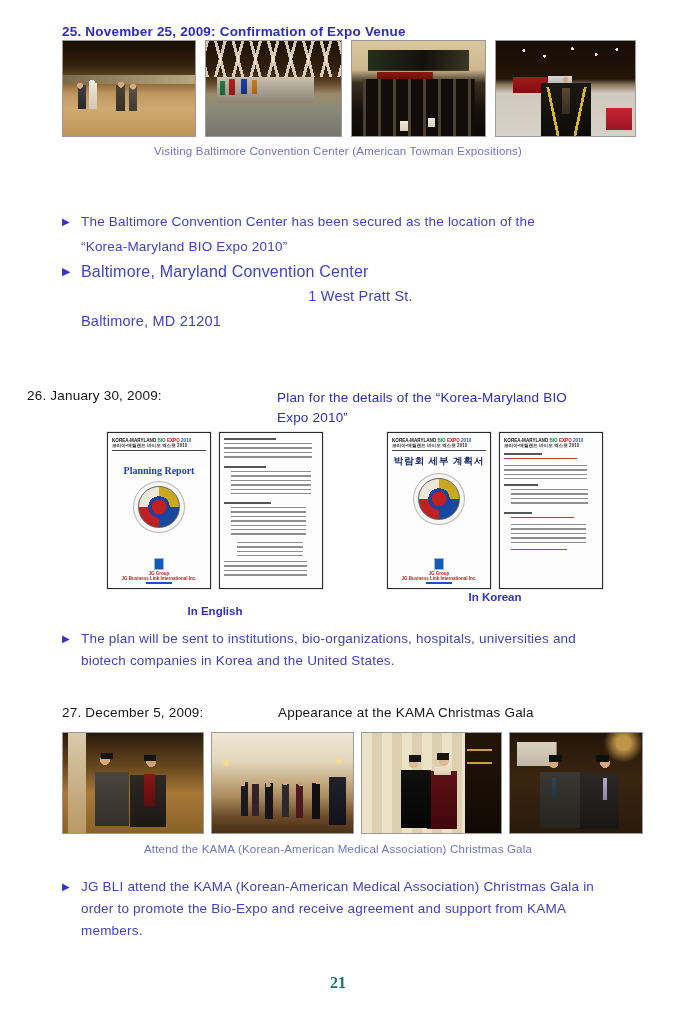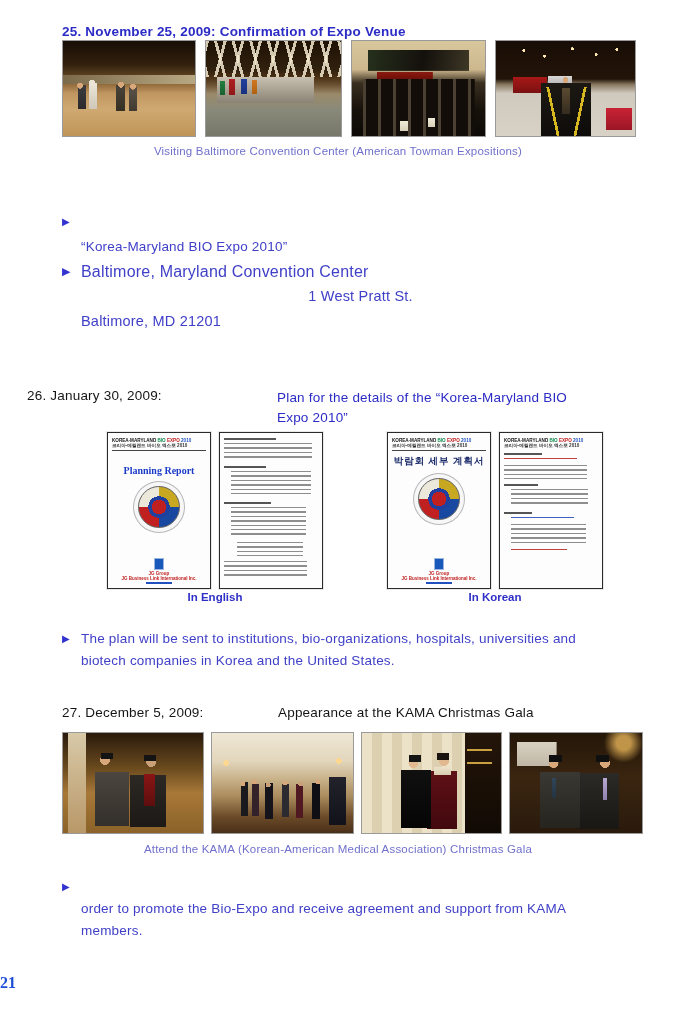--- a/index.html
+++ b/index.html
@@ -144,41 +144,41 @@
   .doc-sq { width:10px; height:12px; margin:0 auto 1px; background:#1858b8; box-shadow:inset 0 0 0 1px #9ab4e0; }
   .doc-org  { font-size:4.5px; font-weight:bold; color:#c02020; white-space:nowrap; overflow:hidden; }
   .doc-url  { width:26px; height:0; margin:1px auto 0; border-bottom:2px solid #2050c0; }
   .tb { background-image:repeating-linear-gradient(180deg,#8e8e8e 0 1.4px, transparent 1.4px 4.4px); }
   .hl { height:2px; background:#555; }
   .rl { height:4px; background-image:repeating-linear-gradient(180deg,#c04040 0 1.4px, transparent 1.4px 4.4px); }
   .bl2 { height:4px; background-image:repeating-linear-gradient(180deg,#4060c0 0 1.4px, transparent 1.4px 4.4px); }
   .mt3 { margin-top:3px; } .mt5 { margin-top:5px; }
 
   .pageno { font-family:"Liberation Serif",serif; font-weight:bold; font-size:16px;
-            color:#1d4ed8; text-align:left; width:100%; }
+            color:#0f766e; text-align:center; width:100%; }
 </style>
 </head>
 <body>
 
 <div class="abs h-blue" style="left:62px; top:16px;margin-top:8px;">25. November 25, 2009: Confirmation of Expo Venue</div>
 
 <div class="abs photo-row" style="left:62px; top:40px; gap:9px;">
   <div class="photo ph-a1" style="width:134px; height:97px;"></div>
   <div class="photo ph-a2" style="width:137px; height:97px;"></div>
   <div class="photo ph-a3" style="width:135px; height:97px;"></div>
   <div class="photo ph-a4" style="width:141px; height:97px;"></div>
 </div>
 
 <div class="abs caption" style="left:0; top:145px; width:676px;">Visiting Baltimore Convention Center (American Towman Expositions)</div>
 
 <div class="abs" style="left:62px; top:209px; width:578px; line-height:25px;">
   <div class="bullet">
     <span class="tri">▶</span>
     <span class="btxt body-blue">
-      <br>
+      <span>The Baltimore Convention Center has been secured as the location of the</span><br>
       <span>“Korea-Maryland BIO Expo 2010”</span>
     </span>
   </div>
   <div class="bullet">
     <span class="tri" style="font-size:11px;">▶</span>
     <span class="btxt body-blue" style="font-size:16px;">Baltimore, Maryland Convention Center</span>
   </div>
   <div class="body-blue" style="padding-left:19px; font-size:14.5px;text-align:center;">1 West Pratt St.</div>
   <div class="body-blue" style="padding-left:19px; font-size:14.5px;">Baltimore, MD 21201</div>
 </div>
@@ -237,21 +237,21 @@
   <div class="rl mt3" style="width:78%;"></div>
   <div class="tb mt3" style="width:88%; height:14px;"></div>
   <div class="hl mt5" style="width:36%;"></div>
   <div class="tb mt3" style="width:82%; height:18px; margin-left:7%;"></div>
   <div class="hl mt5" style="width:30%;"></div>
   <div class="bl2 mt3" style="width:68%; margin-left:7%;"></div>
   <div class="tb mt3" style="width:80%; height:22px; margin-left:7%;"></div>
   <div class="rl mt3" style="width:60%; margin-left:7%;"></div>
 </div>
 
-<div class="abs lang-label" style="left:107px; top:591px; width:216px;text-align:center;">In English</div>
+<div class="abs lang-label" style="left:107px; top:605px; width:216px;text-align:center;">In English</div>
 <div class="abs lang-label" style="left:387px; top:591px; width:216px;">In Korean</div>
 
 <div class="abs" style="left:62px; top:628px; width:582px; line-height:22px;">
   <div class="bullet">
     <span class="tri">▶</span>
     <span class="btxt body-blue">
       <span>The plan will be sent to institutions, bio-organizations, hospitals, universities and</span><br>
       <span>biotech companies in Korea and the United States.</span>
     </span>
   </div>
@@ -266,20 +266,20 @@
   <div class="photo ph-b3" style="width:141px; height:102px;"></div>
   <div class="photo ph-b4" style="width:134px; height:102px;"></div>
 </div>
 
 <div class="abs caption" style="left:0; top:843px; width:676px;">Attend the KAMA (Korean-American Medical Association) Christmas Gala</div>
 
 <div class="abs" style="left:62px; top:876px; width:585px; line-height:22px;">
   <div class="bullet">
     <span class="tri">▶</span>
     <span class="btxt body-blue">
-      <br>
+      <span>JG BLI attend the KAMA (Korean-American Medical Association) Christmas Gala in</span><br>
       <span>order to promote the Bio-Expo and receive agreement and support from KAMA</span><br>
       <span>members.</span>
     </span>
   </div>
 </div>
 
 <div class="abs pageno" style="left:0; top:974px;">21</div>
 
 </body></html>

